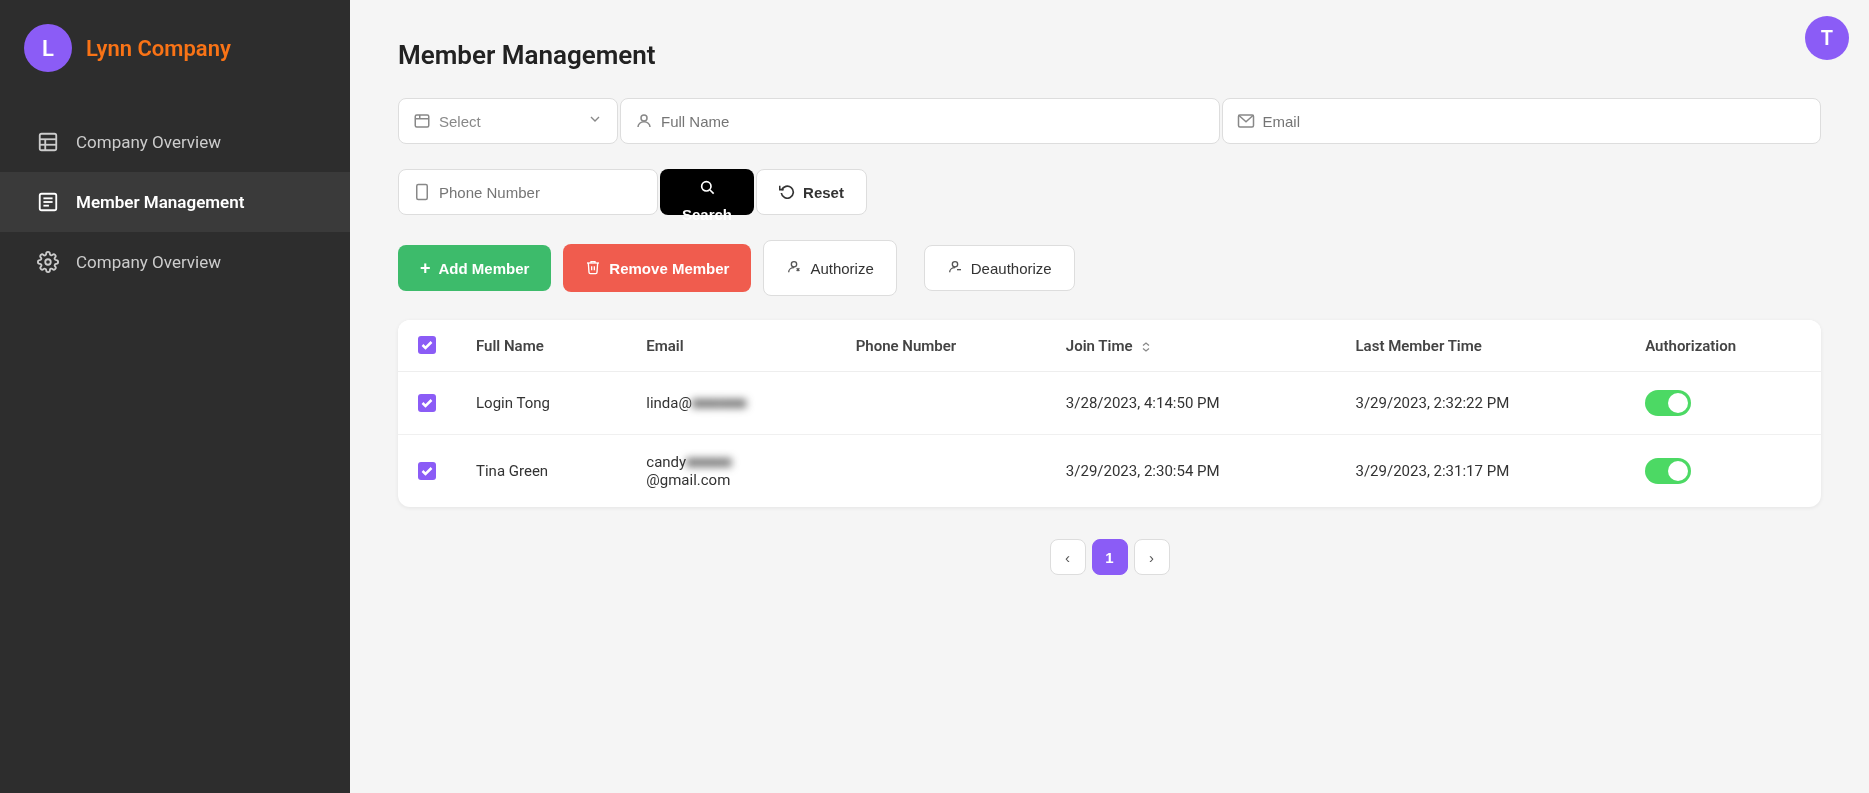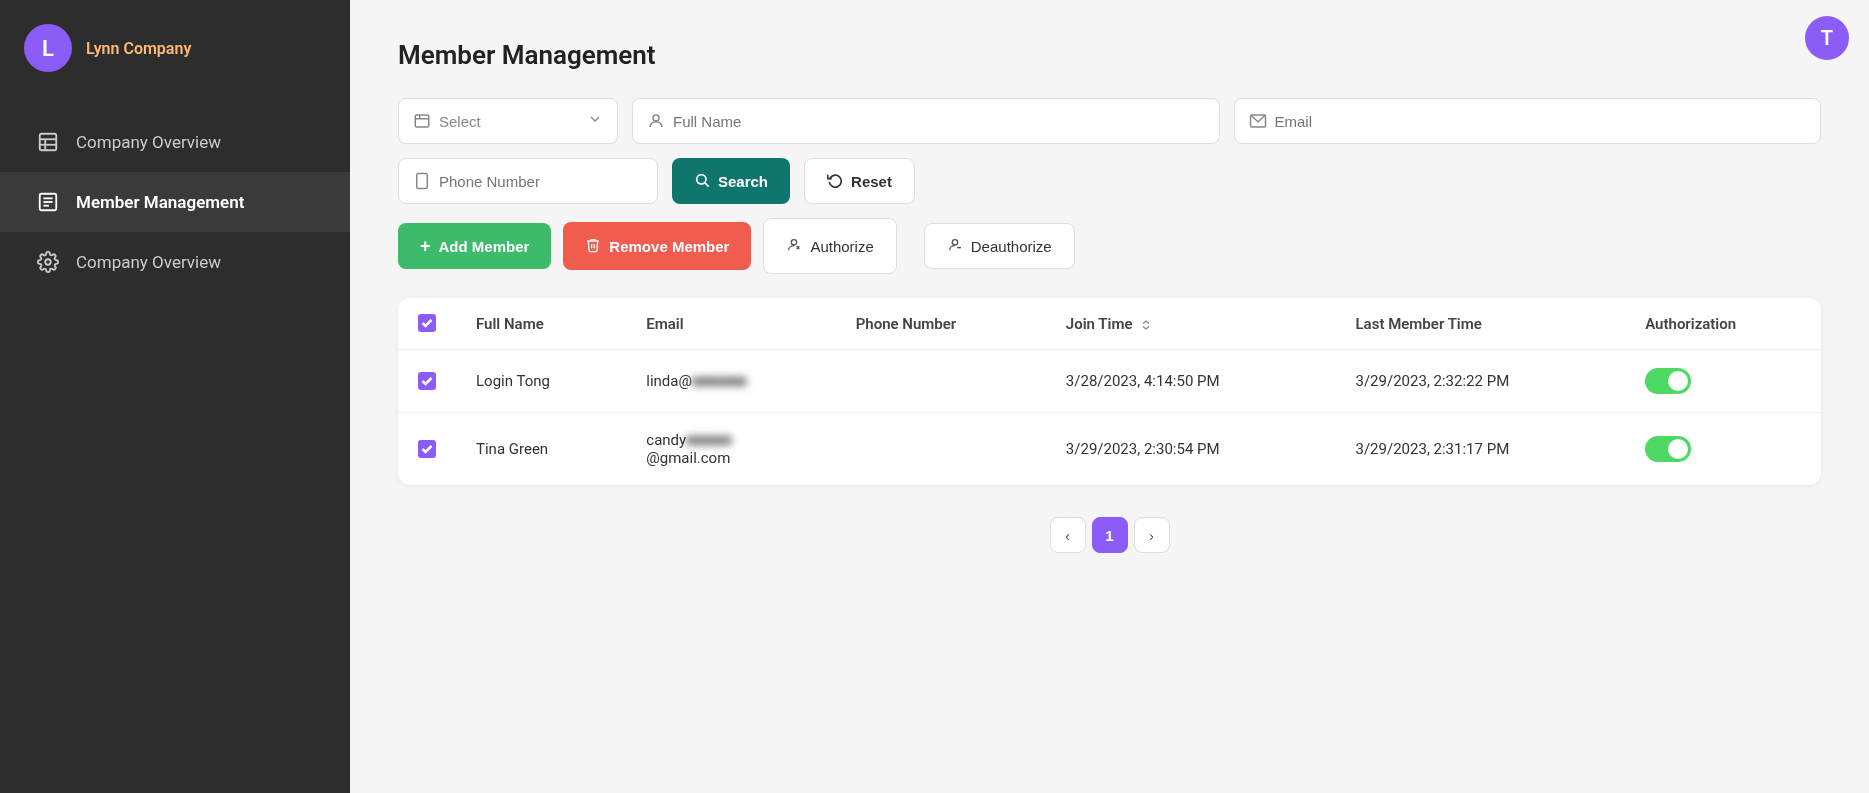--- a/index.html
+++ b/index.html
@@ -2,40 +2,40 @@
 <html><head>
   <meta charset="utf-8">
   <style>
     * { box-sizing: border-box; margin: 0; padding: 0; }
     body { font-family: -apple-system, BlinkMacSystemFont, 'Segoe UI', Roboto, sans-serif; display: flex; height: 793px; width: 1869px; background: #f5f5f5; overflow: hidden; }
 
     
     .sidebar { width: 350px; background: #2d2d2d; color: #fff; display: flex; flex-direction: column; padding: 0; flex-shrink: 0; }
     .sidebar-header { display: flex; align-items: center; gap: 14px; padding: 24px 24px; }
     .sidebar-avatar { width: 48px; height: 48px; border-radius: 50%; background: #8b5cf6; display: flex; align-items: center; justify-content: center; font-size: 22px; font-weight: 600; color: #fff; flex-shrink: 0; }
-    .sidebar-company-name { font-size: 16px; font-weight: 600; color: #fdba74; }
+    .sidebar-company-name { font-size: 22px; font-weight: 600; color: #f97316; }
     .sidebar-nav { display: flex; flex-direction: column; margin-top: 16px; }
     .sidebar-item { display: flex; align-items: center; gap: 16px; padding: 18px 36px; cursor: pointer; color: #ccc; font-size: 17px; border-radius: 0; transition: background 0.15s; }
     .sidebar-item.active { background: #3a3a3a; color: #fff; font-weight: 600; }
     .sidebar-item-icon { width: 24px; height: 24px; display: flex; align-items: center; justify-content: center; flex-shrink: 0; }
 
     
     .main { flex: 1; background: #f5f5f5; padding: 40px 48px; overflow-y: auto; }
     .page-title { font-size: 26px; font-weight: 600; color: #222; margin-bottom: 28px; }
 
     
-    .filter-row { display: flex; gap: 14px; margin-bottom: 14px; align-items: center; flex-wrap: wrap; }
+    .filter-row { display: flex; gap: 2px; margin-bottom: 25px; align-items: center; flex-wrap: wrap; }
     .filter-input { display: flex; align-items: center; gap: 8px; background: #fff; border: 1px solid #ddd; border-radius: 8px; padding: 10px 14px; height: 46px; }
     .filter-input input { border: none; outline: none; font-size: 15px; color: #888; background: transparent; }
     .filter-input-icon { color: #888; display: flex; align-items: center; }
     .select-wrapper { display: flex; align-items: center; gap: 8px; background: #fff; border: 1px solid #ddd; border-radius: 8px; padding: 10px 14px; height: 46px; cursor: pointer; min-width: 220px; }
     .select-wrapper select { border: none; outline: none; font-size: 15px; color: #888; background: transparent; flex: 1; cursor: pointer; appearance: none; }
     .chevron-icon { color: #888; }
 
-    .btn-search { background: #0f766e; color: #fff; border: none; border-radius: 8px; padding: 10px 22px; font-size: 15px; font-weight: 600; cursor: pointer; display: flex; align-items: center; gap: 8px; height: 46px; }
+    .btn-search { background: #000000; color: #fff; border: none; border-radius: 8px; padding: 10px 22px; font-size: 15px; font-weight: 600; cursor: pointer; display: flex; align-items: center; gap: 8px; height: 46px; flex-direction: column; }
     .btn-reset { background: #fff; color: #333; border: 1px solid #ddd; border-radius: 8px; padding: 10px 22px; font-size: 15px; font-weight: 600; cursor: pointer; display: flex; align-items: center; gap: 8px; height: 46px; }
 
     
     .action-row { display: flex; gap: 12px; margin-bottom: 24px; align-items: center; }
     .btn-add { background: #3dbb6b; color: #fff; border: none; border-radius: 8px; padding: 10px 22px; font-size: 15px; font-weight: 600; cursor: pointer; display: flex; align-items: center; gap: 8px; height: 46px; }
     .btn-remove { background: #f05c4e; color: #fff; border: none; border-radius: 8px; padding: 24px 22px; font-size: 15px; font-weight: 600; cursor: pointer; display: flex; align-items: center; gap: 8px; height: 46px; }
     .btn-authorize { background: #fff; color: #333; border: 1px solid #ddd; border-radius: 8px; padding: 10px 22px; font-size: 15px; font-weight: 500; cursor: pointer; display: flex; align-items: center; gap: 8px; height: 56px; }
     .btn-deauthorize { background: #fff; color: #333; border: 1px solid #ddd; border-radius: 8px; padding: 10px 22px; font-size: 15px; font-weight: 500; cursor: pointer; display: flex; align-items: center; gap: 8px; height: 46px; margin-left: 15px; }
 
     

